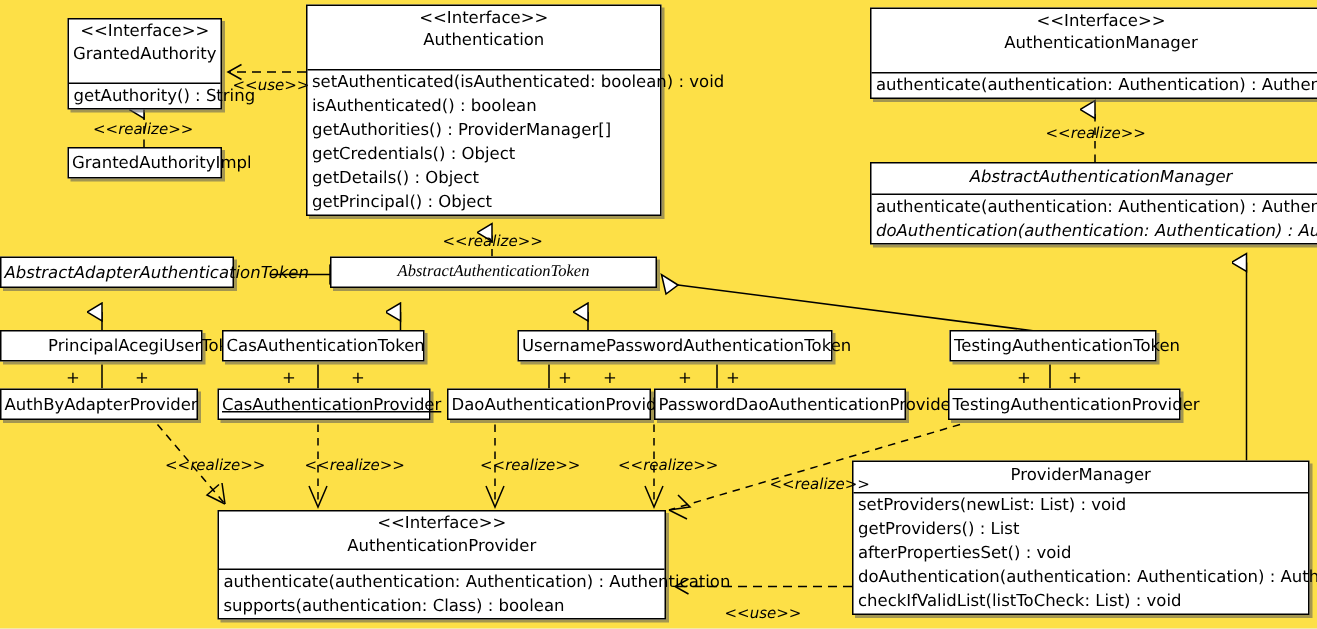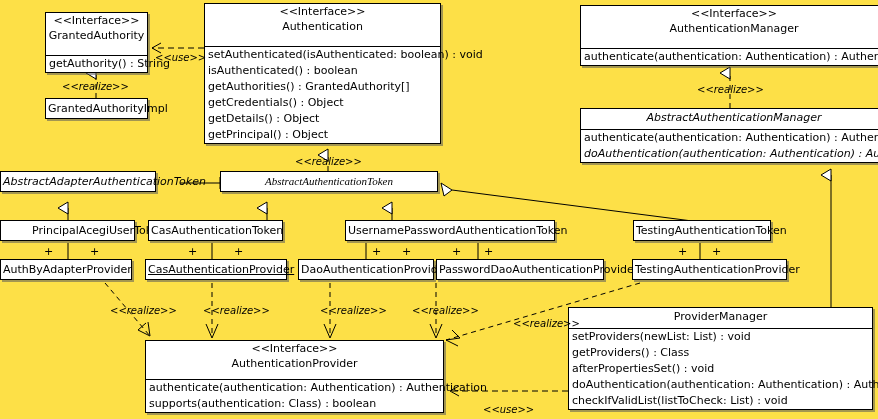--- a/index.html
+++ b/index.html
@@ -208,21 +208,21 @@
   </div>
 
   <div class="uml-box" style="left:204px; top:3px; width:237px;">
     <div class="sec hdr" style="height:42px;">
       <span class="stereo">&lt;&lt;Interface&gt;&gt;</span>
       <span class="cname">Authentication</span>
     </div>
     <div class="sec members">
       <div class="member">setAuthenticated(isAuthenticated: boolean) : void</div>
       <div class="member">isAuthenticated() : boolean</div>
-      <div class="member">getAuthorities() : GrantedAuthority[]</div>
+      <div class="member">getAuthorities() : ProviderManager[]</div>
       <div class="member">getCredentials() : Object</div>
       <div class="member">getDetails() : Object</div>
       <div class="member">getPrincipal() : Object</div>
     </div>
   </div>
 
   <div class="uml-box" style="left:580px; top:5px; width:308px;">
     <div class="sec hdr" style="height:42px;">
       <span class="stereo">&lt;&lt;Interface&gt;&gt;</span>
       <span class="cname">AuthenticationManager</span>
@@ -318,21 +318,21 @@
       <div class="member">supports(authentication: Class) : boolean</div>
     </div>
   </div>
 
   <div class="uml-box" style="left:568px; top:307px; width:305px;">
     <div class="sec hdr" style="height:20px;">
       <span class="cname">ProviderManager</span>
     </div>
     <div class="sec members">
       <div class="member">setProviders(newList: List) : void</div>
-      <div class="member">getProviders() : Class</div>
+      <div class="member">getProviders() : List</div>
       <div class="member">afterPropertiesSet() : void</div>
       <div class="member">doAuthentication(authentication: Authentication) : Authentication</div>
       <div class="member">checkIfValidList(listToCheck: List) : void</div>
     </div>
   </div>
 
   <div class="edge-label" style="left:155px; top:52px;">&lt;&lt;use&gt;&gt;</div>
   <div class="edge-label" style="left:62px; top:81px;">&lt;&lt;realize&gt;&gt;</div>
   <div class="edge-label" style="left:295px; top:156px;">&lt;&lt;realize&gt;&gt;</div>
   <div class="edge-label" style="left:697px; top:84px;">&lt;&lt;realize&gt;&gt;</div>

